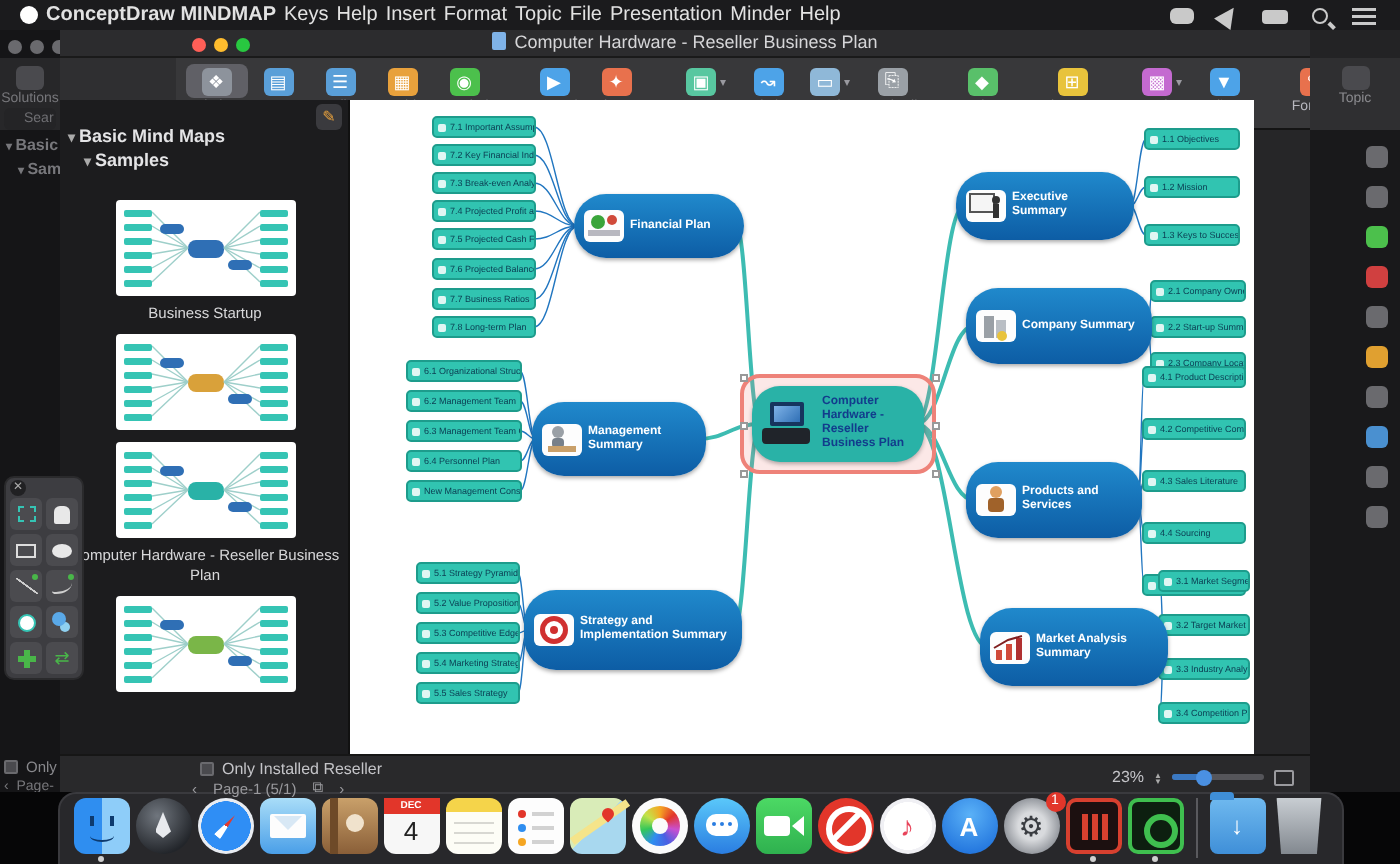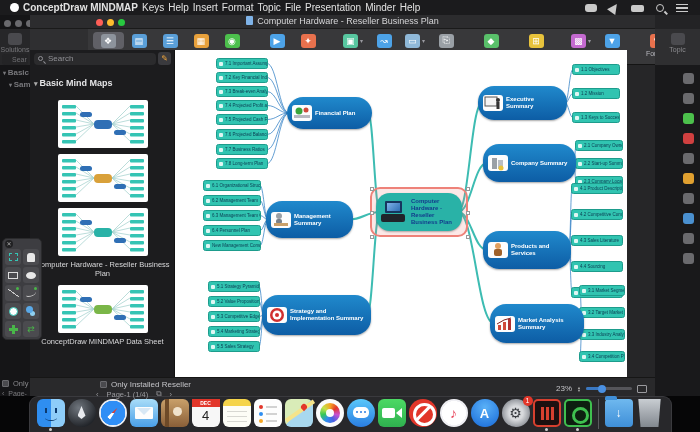--- a/index.html
+++ b/index.html
@@ -323,27 +323,24 @@
         </div>
         <div class="tbtn gap">
           <div class="tb-icowrap">
             <div class="tb-ico" style="background: rgb(232, 113, 77);">✎</div>
           </div>
           <div class="tb-label">Format</div>
         </div>
       </div>
 
     <div id="sidebar">
-      <div id="search-field">
-        <span class="s-ico"></span>
-        <span>Search</span>
-      </div>
       <div id="brush-btn">✎</div>
-      <div style="margin-top:26px;">
+      <div style="margin-top:11px;">
         <div class="tree-row"><span>Basic Mind Maps</span></div>
+        <div class="tree-row lvl1"><span>Samples</span></div>
       </div>
       <div id="samples">
           <div class="sample-card"><svg width="90" height="48" viewBox="0 0 90 48">
   <rect x="36" y="20" rx="4" width="18" height="9" fill="#2f6fb5"></rect>
   <line x1="36" y1="24" x2="18" y2="6" stroke="#9ecfca" stroke-width="0.7"></line>
               <rect x="4" y="5" width="14" height="3.5" rx="1" fill="#35c4b4"></rect>
               <line x1="36" y1="24" x2="18" y2="13" stroke="#9ecfca" stroke-width="0.7"></line>
               <rect x="4" y="12" width="14" height="3.5" rx="1" fill="#35c4b4"></rect>
               <line x1="36" y1="24" x2="18" y2="20" stroke="#9ecfca" stroke-width="0.7"></line>
               <rect x="4" y="19" width="14" height="3.5" rx="1" fill="#35c4b4"></rect>
@@ -361,20 +358,21 @@
               <rect x="72" y="19" width="14" height="3.5" rx="1" fill="#35c4b4"></rect>
               <line x1="54" y1="24" x2="72" y2="27" stroke="#9ecfca" stroke-width="0.7"></line>
               <rect x="72" y="26" width="14" height="3.5" rx="1" fill="#35c4b4"></rect>
               <line x1="54" y1="24" x2="72" y2="34" stroke="#9ecfca" stroke-width="0.7"></line>
               <rect x="72" y="33" width="14" height="3.5" rx="1" fill="#35c4b4"></rect>
               <line x1="54" y1="24" x2="72" y2="41" stroke="#9ecfca" stroke-width="0.7"></line>
               <rect x="72" y="40" width="14" height="3.5" rx="1" fill="#35c4b4"></rect>
   <rect x="22" y="12" width="12" height="5" rx="2.5" fill="#2f6fb5"></rect>
   <rect x="56" y="30" width="12" height="5" rx="2.5" fill="#2f6fb5"></rect>
 </svg></div>
+          <div class="sample-label">Business Startup</div>
           <div class="sample-card"><svg width="90" height="48" viewBox="0 0 90 48">
   <rect x="36" y="20" rx="4" width="18" height="9" fill="#d9a13a"></rect>
   <line x1="36" y1="24" x2="18" y2="6" stroke="#9ecfca" stroke-width="0.7"></line>
               <rect x="4" y="5" width="14" height="3.5" rx="1" fill="#35c4b4"></rect>
               <line x1="36" y1="24" x2="18" y2="13" stroke="#9ecfca" stroke-width="0.7"></line>
               <rect x="4" y="12" width="14" height="3.5" rx="1" fill="#35c4b4"></rect>
               <line x1="36" y1="24" x2="18" y2="20" stroke="#9ecfca" stroke-width="0.7"></line>
               <rect x="4" y="19" width="14" height="3.5" rx="1" fill="#35c4b4"></rect>
               <line x1="36" y1="24" x2="18" y2="27" stroke="#9ecfca" stroke-width="0.7"></line>
               <rect x="4" y="26" width="14" height="3.5" rx="1" fill="#35c4b4"></rect>
@@ -449,21 +447,20 @@
               <rect x="72" y="19" width="14" height="3.5" rx="1" fill="#35c4b4"></rect>
               <line x1="54" y1="24" x2="72" y2="27" stroke="#9ecfca" stroke-width="0.7"></line>
               <rect x="72" y="26" width="14" height="3.5" rx="1" fill="#35c4b4"></rect>
               <line x1="54" y1="24" x2="72" y2="34" stroke="#9ecfca" stroke-width="0.7"></line>
               <rect x="72" y="33" width="14" height="3.5" rx="1" fill="#35c4b4"></rect>
               <line x1="54" y1="24" x2="72" y2="41" stroke="#9ecfca" stroke-width="0.7"></line>
               <rect x="72" y="40" width="14" height="3.5" rx="1" fill="#35c4b4"></rect>
   <rect x="22" y="12" width="12" height="5" rx="2.5" fill="#2f6fb5"></rect>
   <rect x="56" y="30" width="12" height="5" rx="2.5" fill="#2f6fb5"></rect>
 </svg></div>
-          <div class="sample-label">ConceptDraw MINDMAP Data Sheet</div>
         </div>
     </div>
 
     <div id="canvas">
       <svg id="map-links" width="452" height="327">
           <path d="M 205 162 C 199.6 162, 198.4 63, 193 63" stroke="#3dbcb2" stroke-width="2" fill="none"></path>
           <path d="M 114 63 C 104.1 63, 101.9 13.5, 92 13.5" stroke="#2176c0" stroke-width="0.7" fill="none"></path>
           <path d="M 114 63 C 104.1 63, 101.9 27.5, 92 27.5" stroke="#2176c0" stroke-width="0.7" fill="none"></path>
           <path d="M 114 63 C 104.1 63, 101.9 41.5, 92 41.5" stroke="#2176c0" stroke-width="0.7" fill="none"></path>
           <path d="M 114 63 C 104.1 63, 101.9 55.5, 92 55.5" stroke="#2176c0" stroke-width="0.7" fill="none"></path>
@@ -724,21 +721,21 @@
           </div>
         </div>
     </div>
 
     <div id="hscroll"></div>
 
     <div id="statusbar">
       <div id="only-installed"><span class="checkbox"></span><span>Only Installed Reseller</span></div>
       <div id="page-nav">
         <span>‹</span>
-        <span>Page-1 (1/4)</span>
+        <span>Page-1 (5/1)</span>
         <span>⧉</span>
         <span>›</span>
       </div>
       <div id="zoom-group">
         <span>23%</span>
         <span id="zoom-stepper">
             <span>▲</span>
             <span>▼</span>
           </span>
         <span id="zoom-slider">

